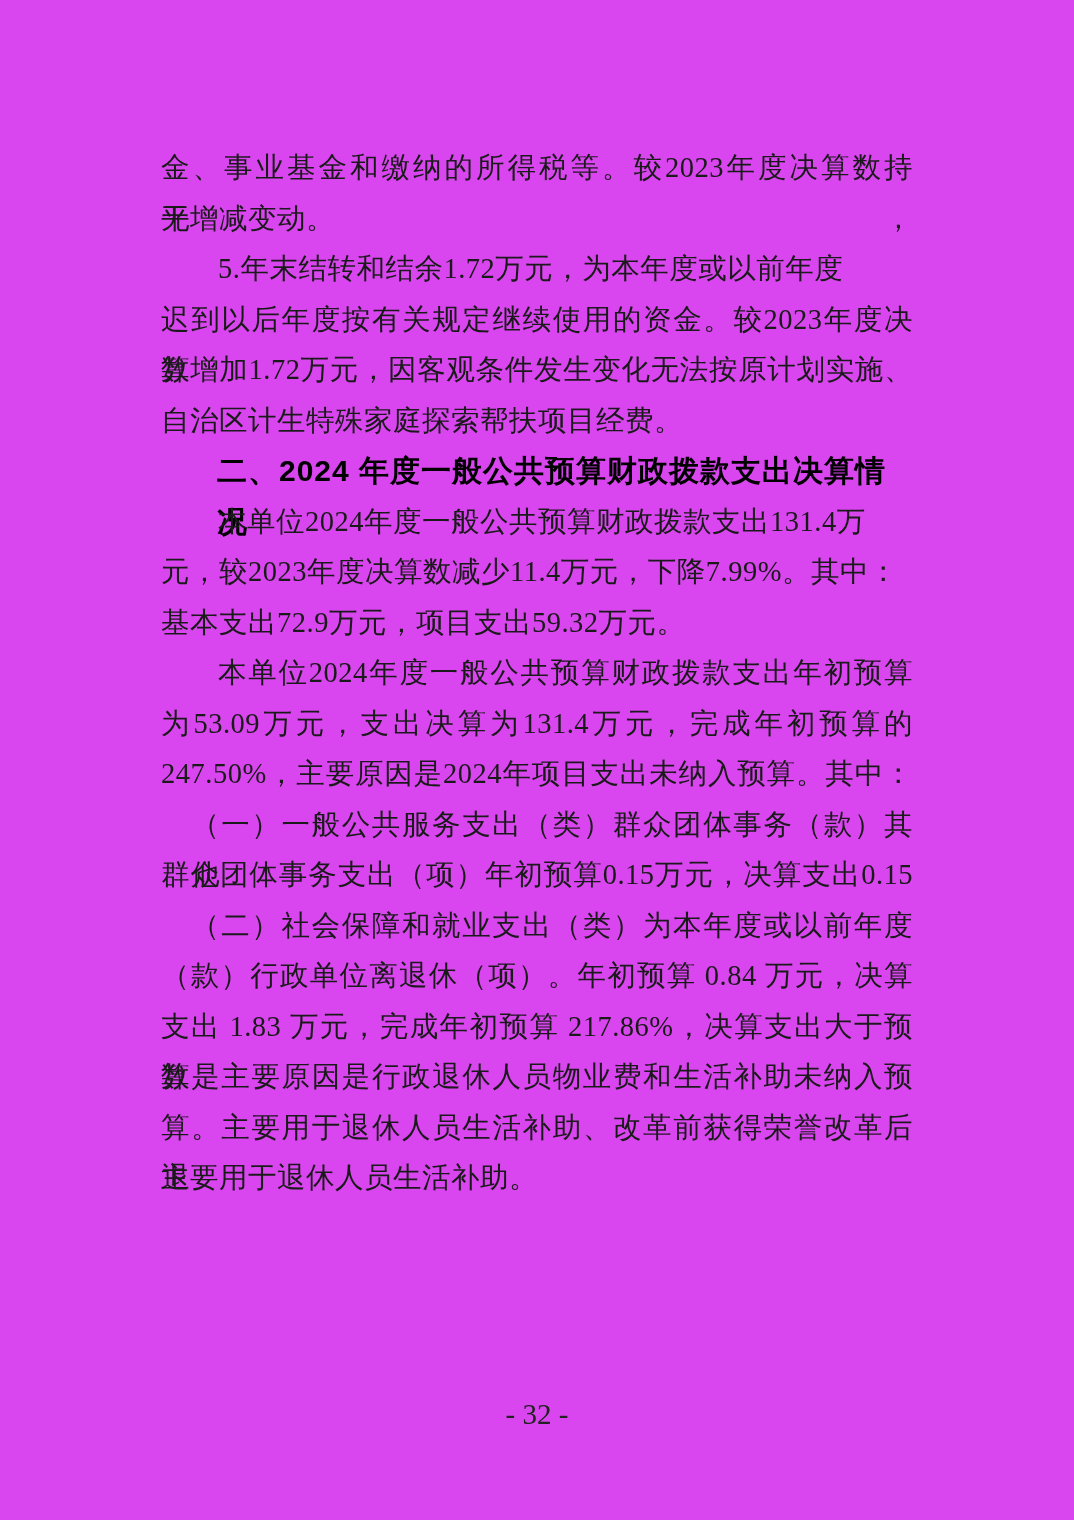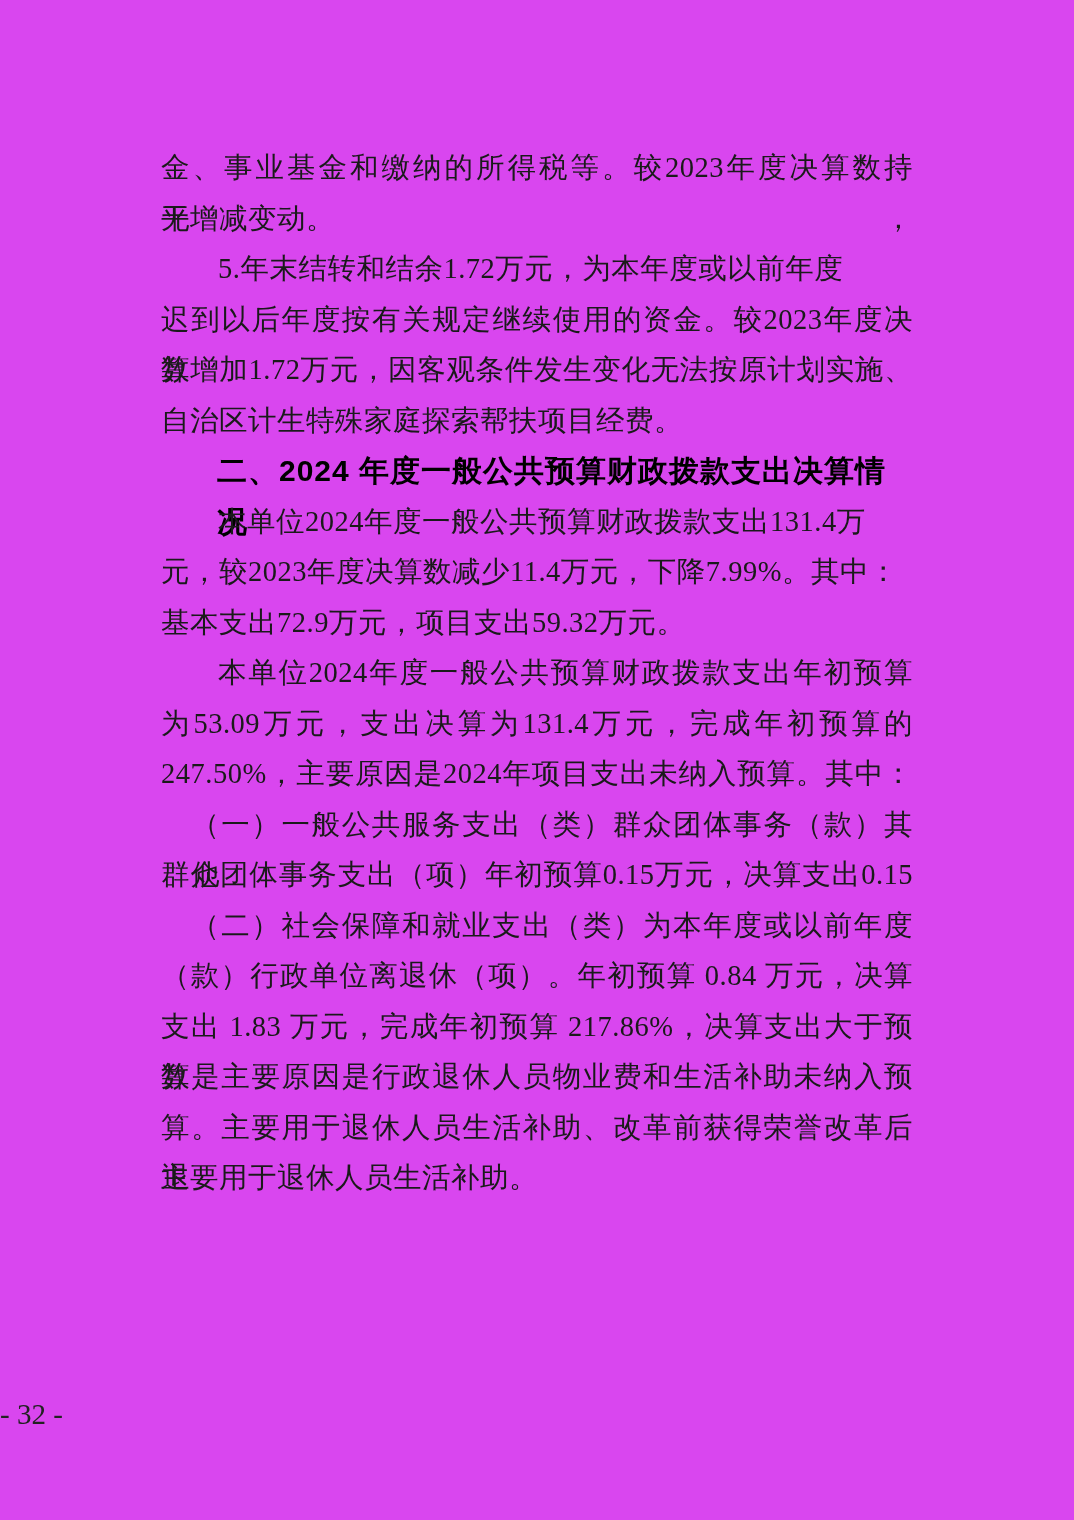--- a/index.html
+++ b/index.html
@@ -43,20 +43,21 @@
     font-weight: bold;
     font-size: 30px;
     color: #000000;
     letter-spacing: 1px;
   }
   .page-footer {
     position: absolute;
     left: 0;
     right: 0;
     top: 1398px;
+    text-align: center;
     font-family: "Liberation Serif", "DejaVu Serif", serif;
     font-size: 29px;
     color: #222222;
   }
 </style>
 </head>
 <body>
 
 <div class="page">
   <div class="doc-body">

